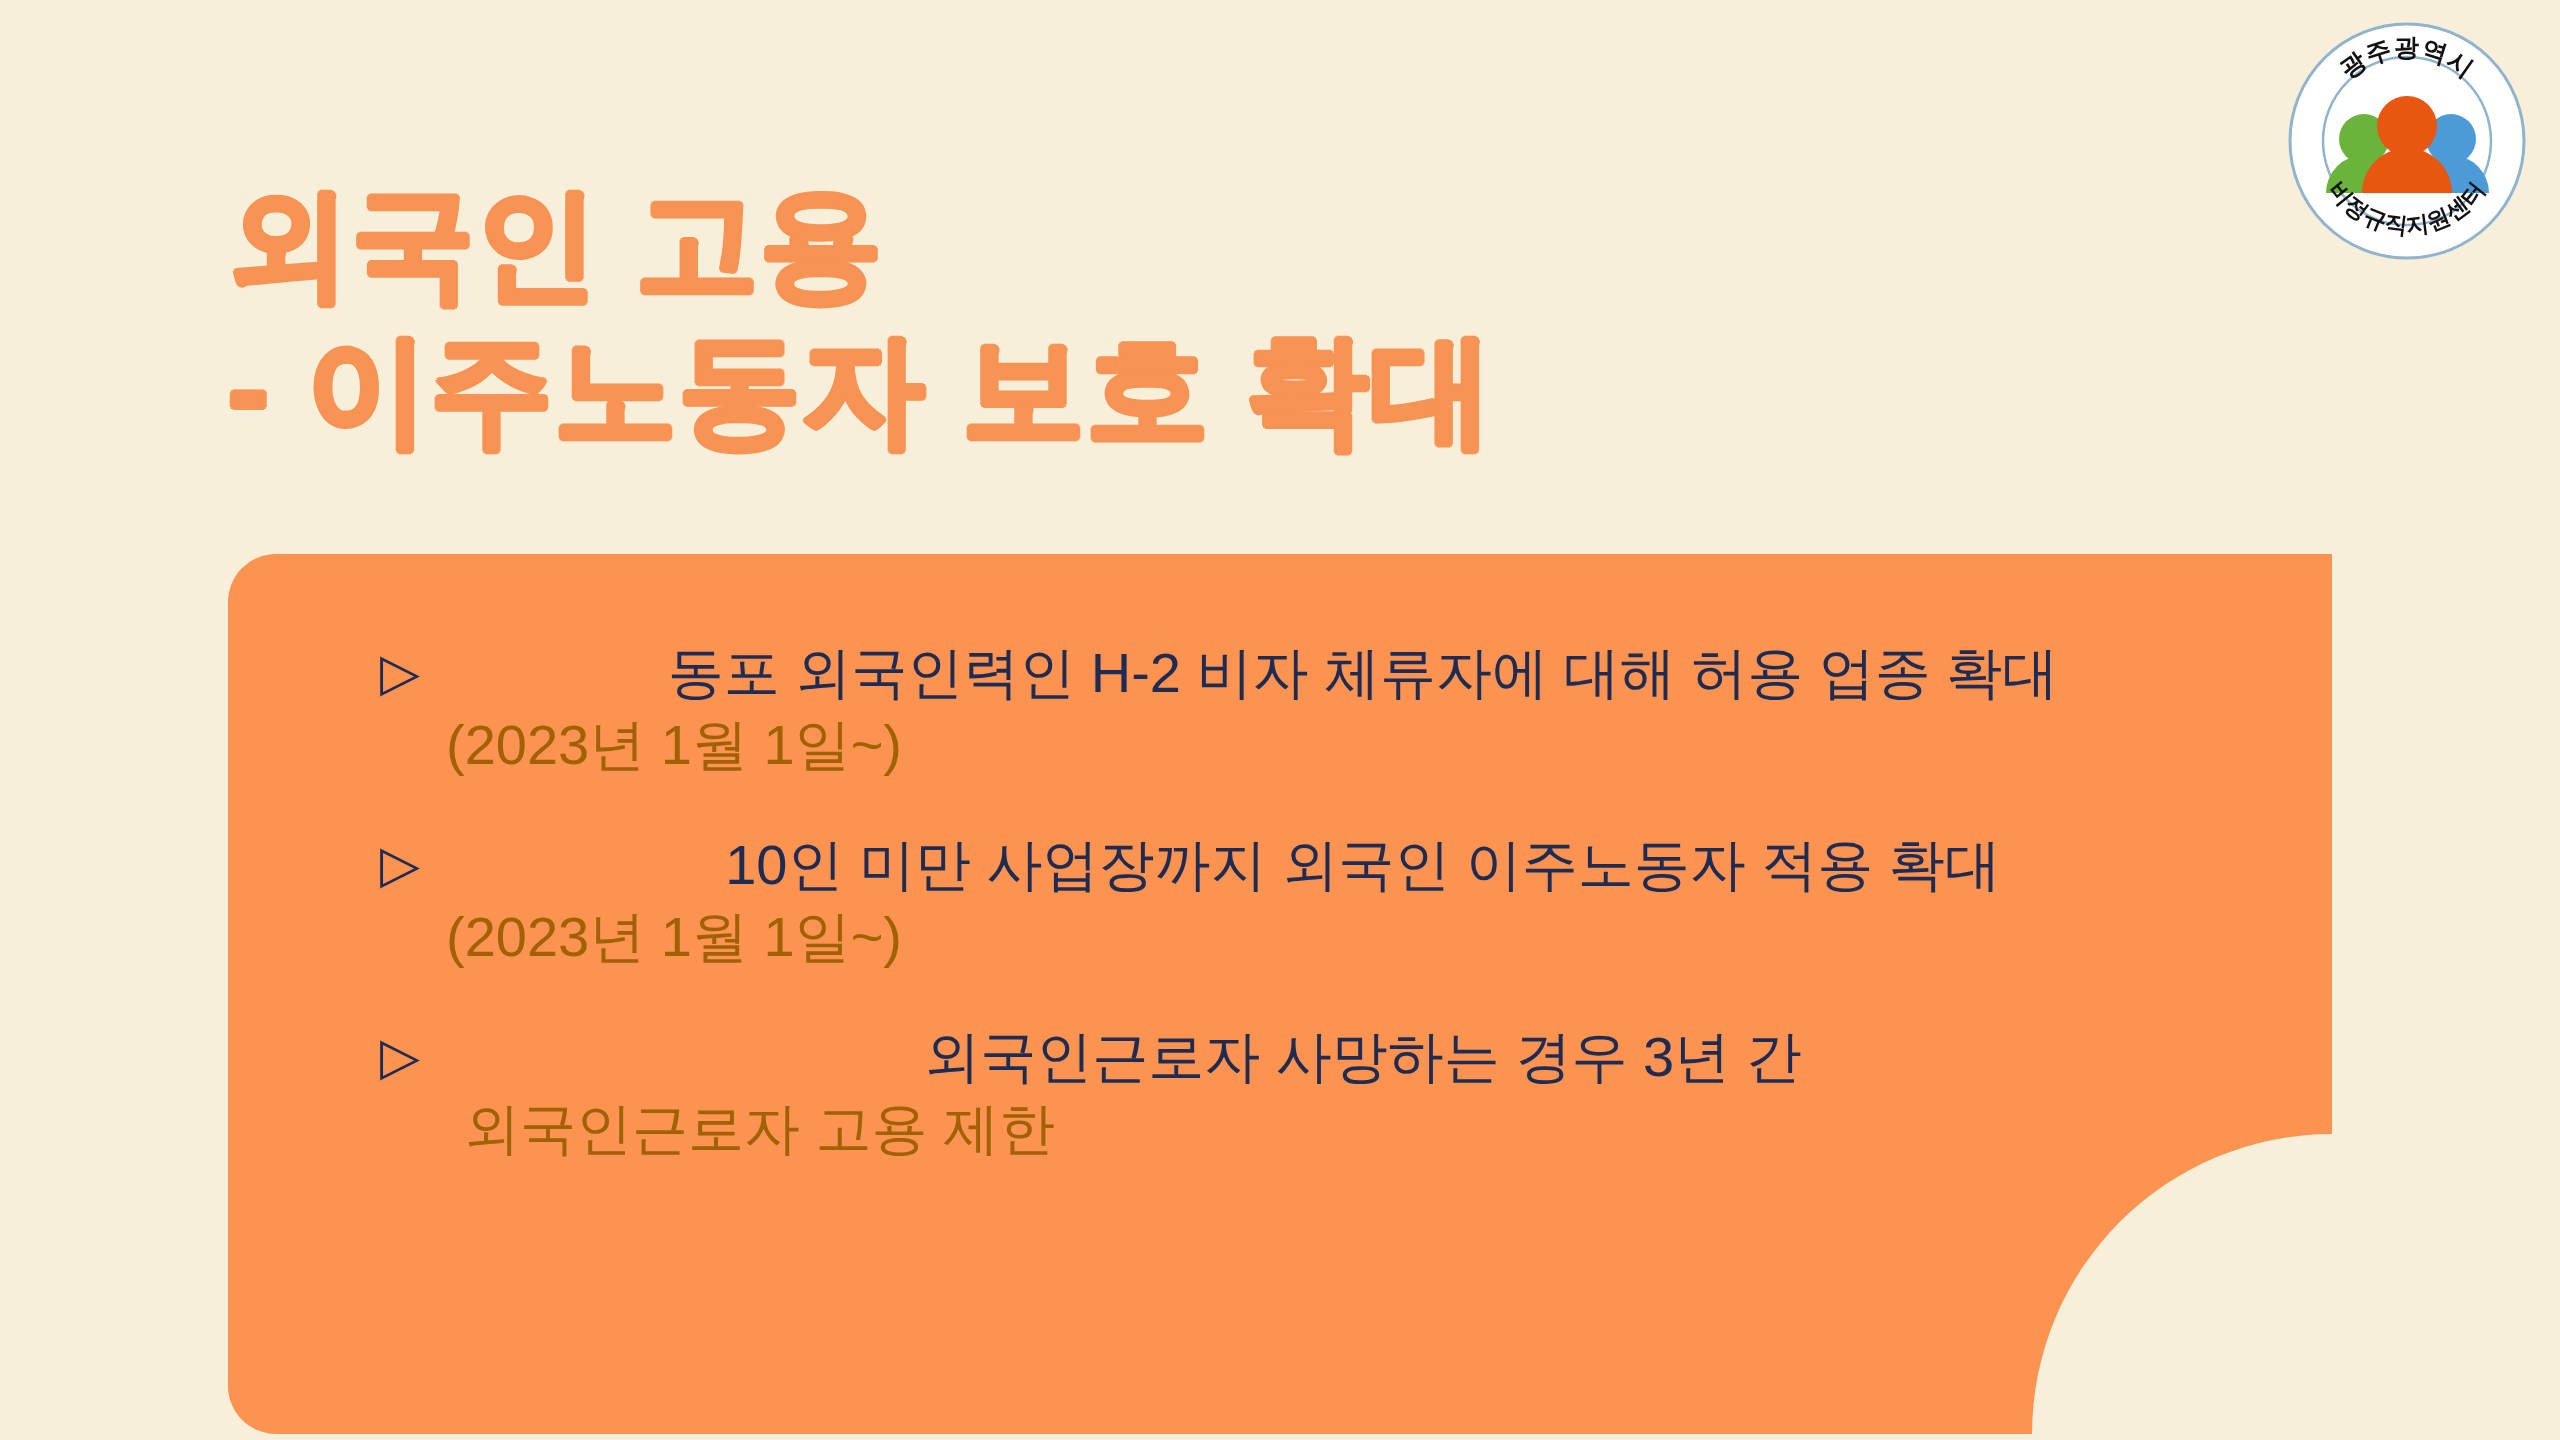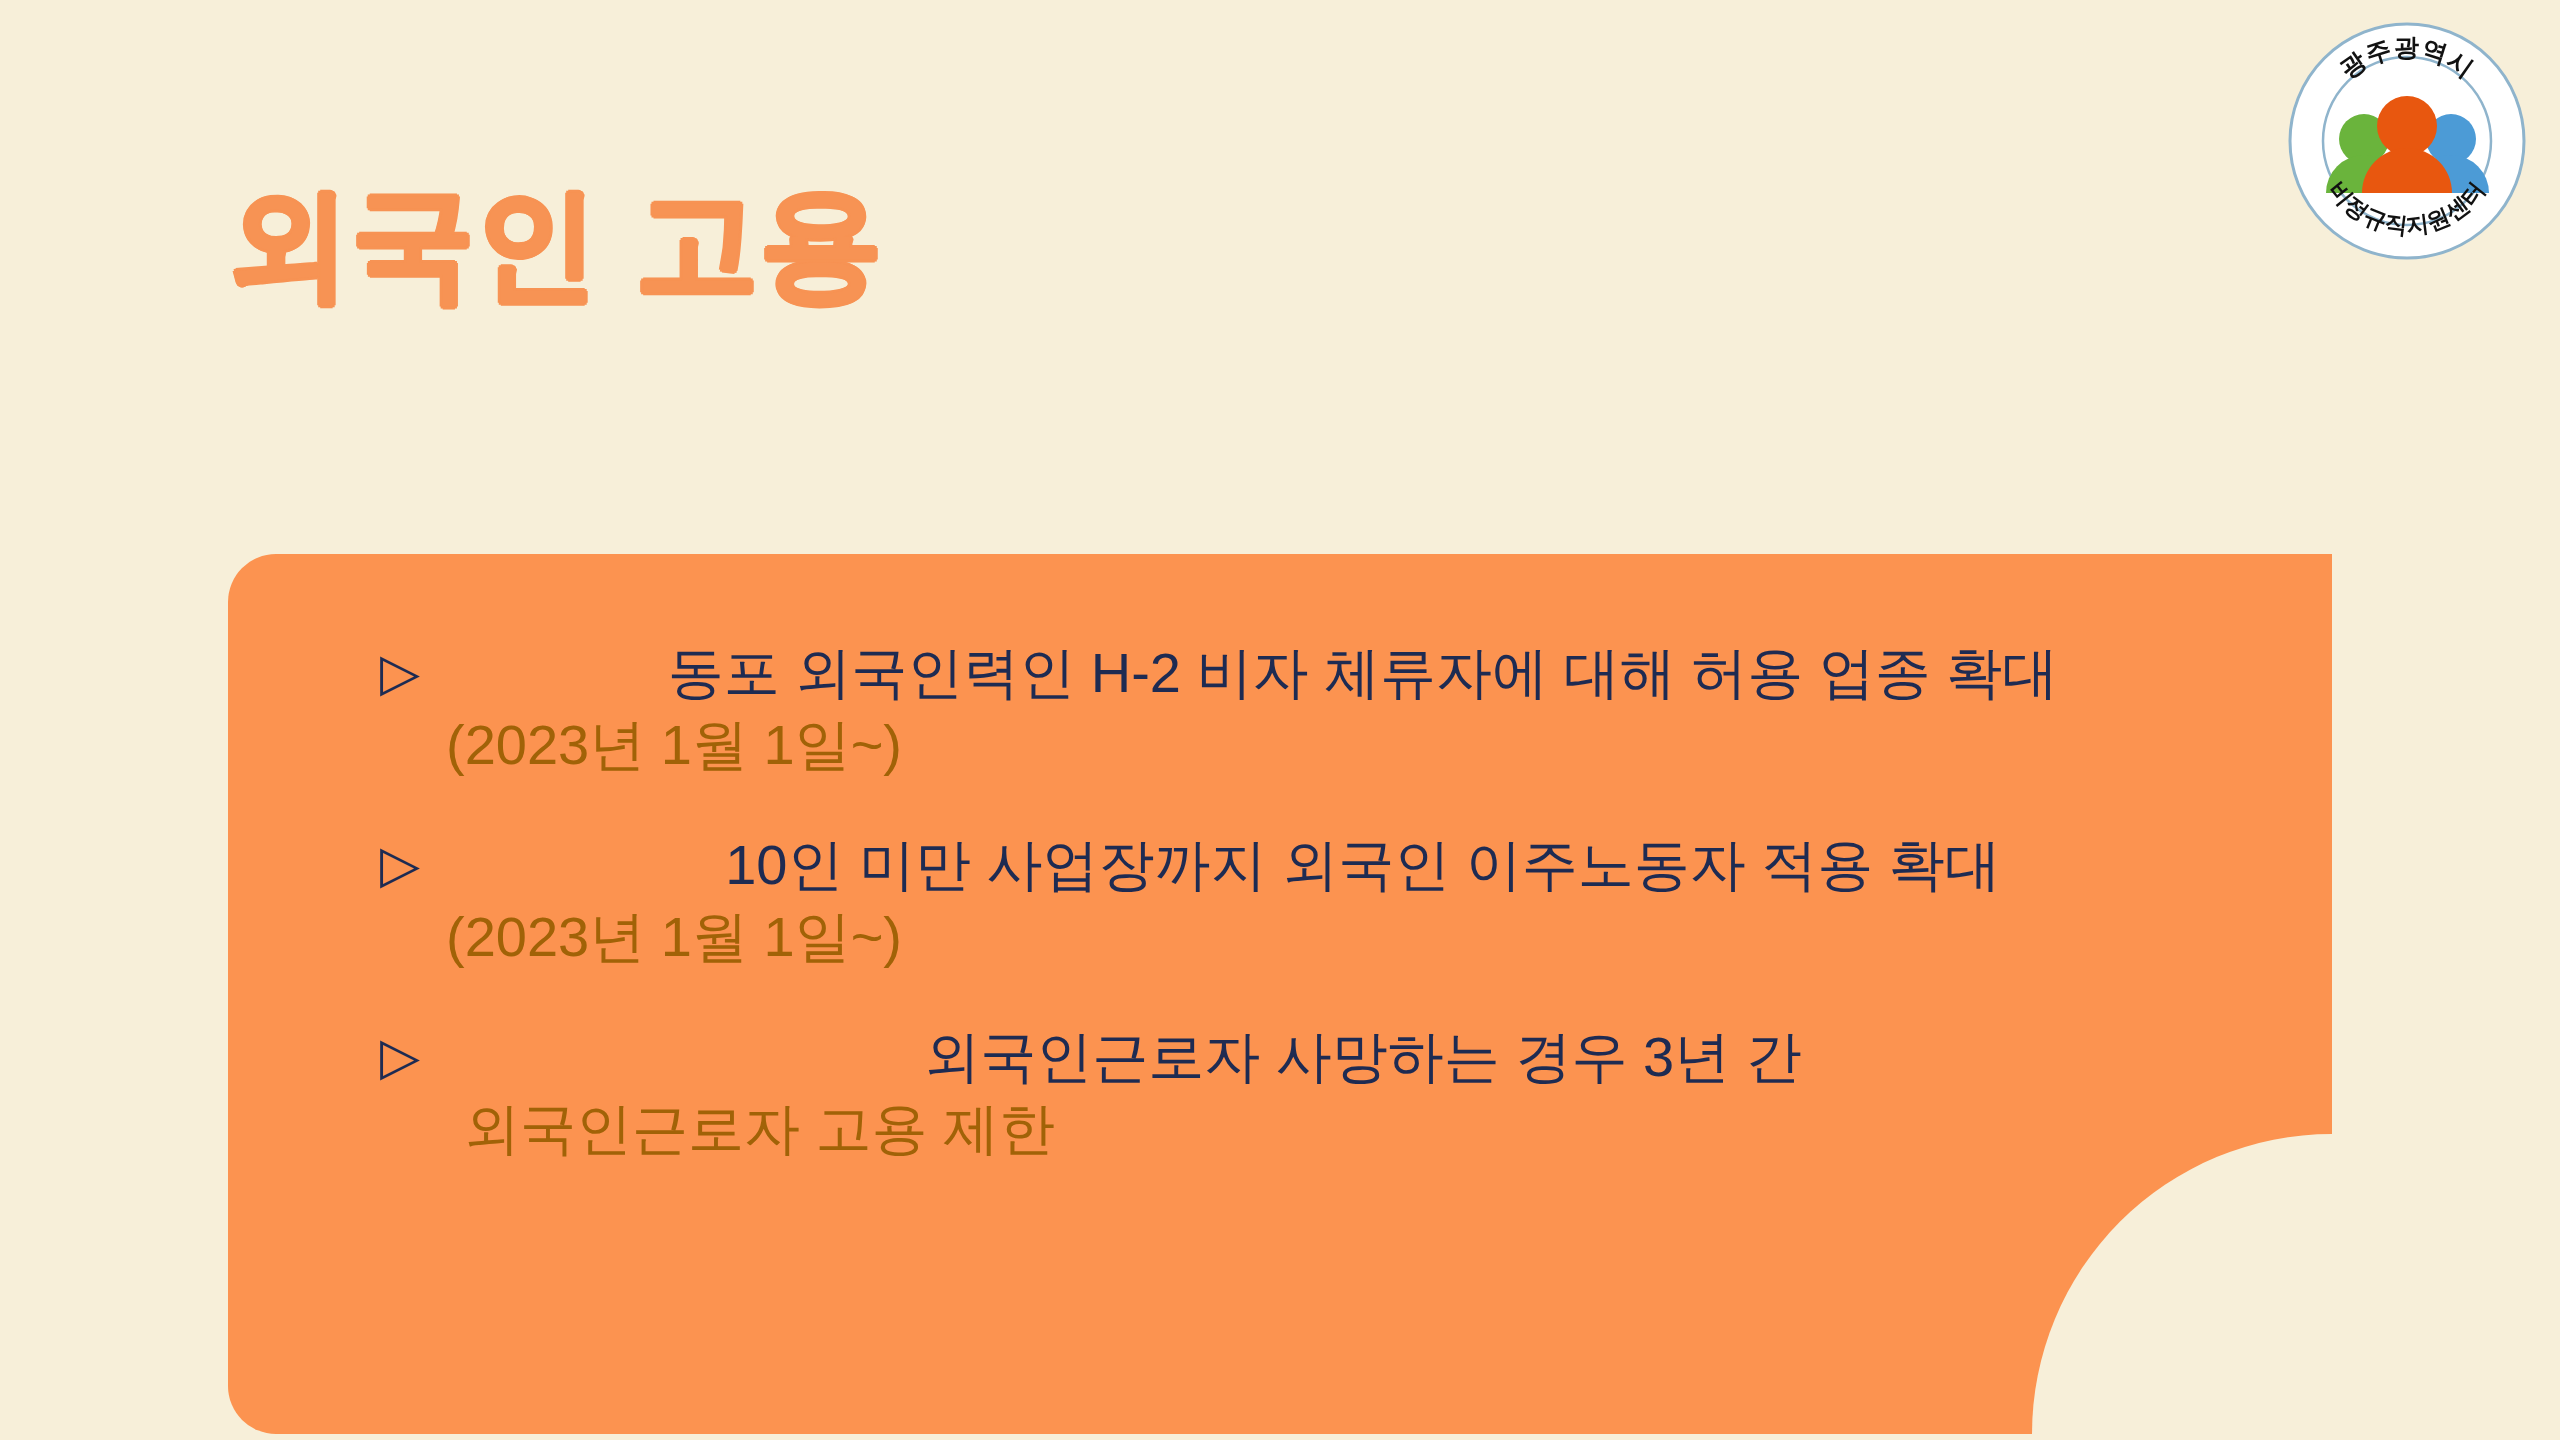--- a/index.html
+++ b/index.html
@@ -122,20 +122,21 @@
         <textPath href="#arcTop" startOffset="50%" text-anchor="middle">광주광역시</textPath>
       </text>
       <text font-family="'Liberation Sans', sans-serif" font-size="23" font-weight="bold" fill="#111111" letter-spacing="0.5">
         <textPath href="#arcBottom" startOffset="50%" text-anchor="middle">비정규직지원센터</textPath>
       </text>
     </svg>
   </div>
 
   <div class="title-block">
     <div class="title-line first">외국인 고용</div>
+    <div class="title-line second">- 이주노동자 보호 확대</div>
   </div>
 
   <div class="card">
     <div class="card-mask-br"></div>
   </div>
 
   <div class="bullets">
 
     <div class="bullet">
       <div class="bullet-main">

